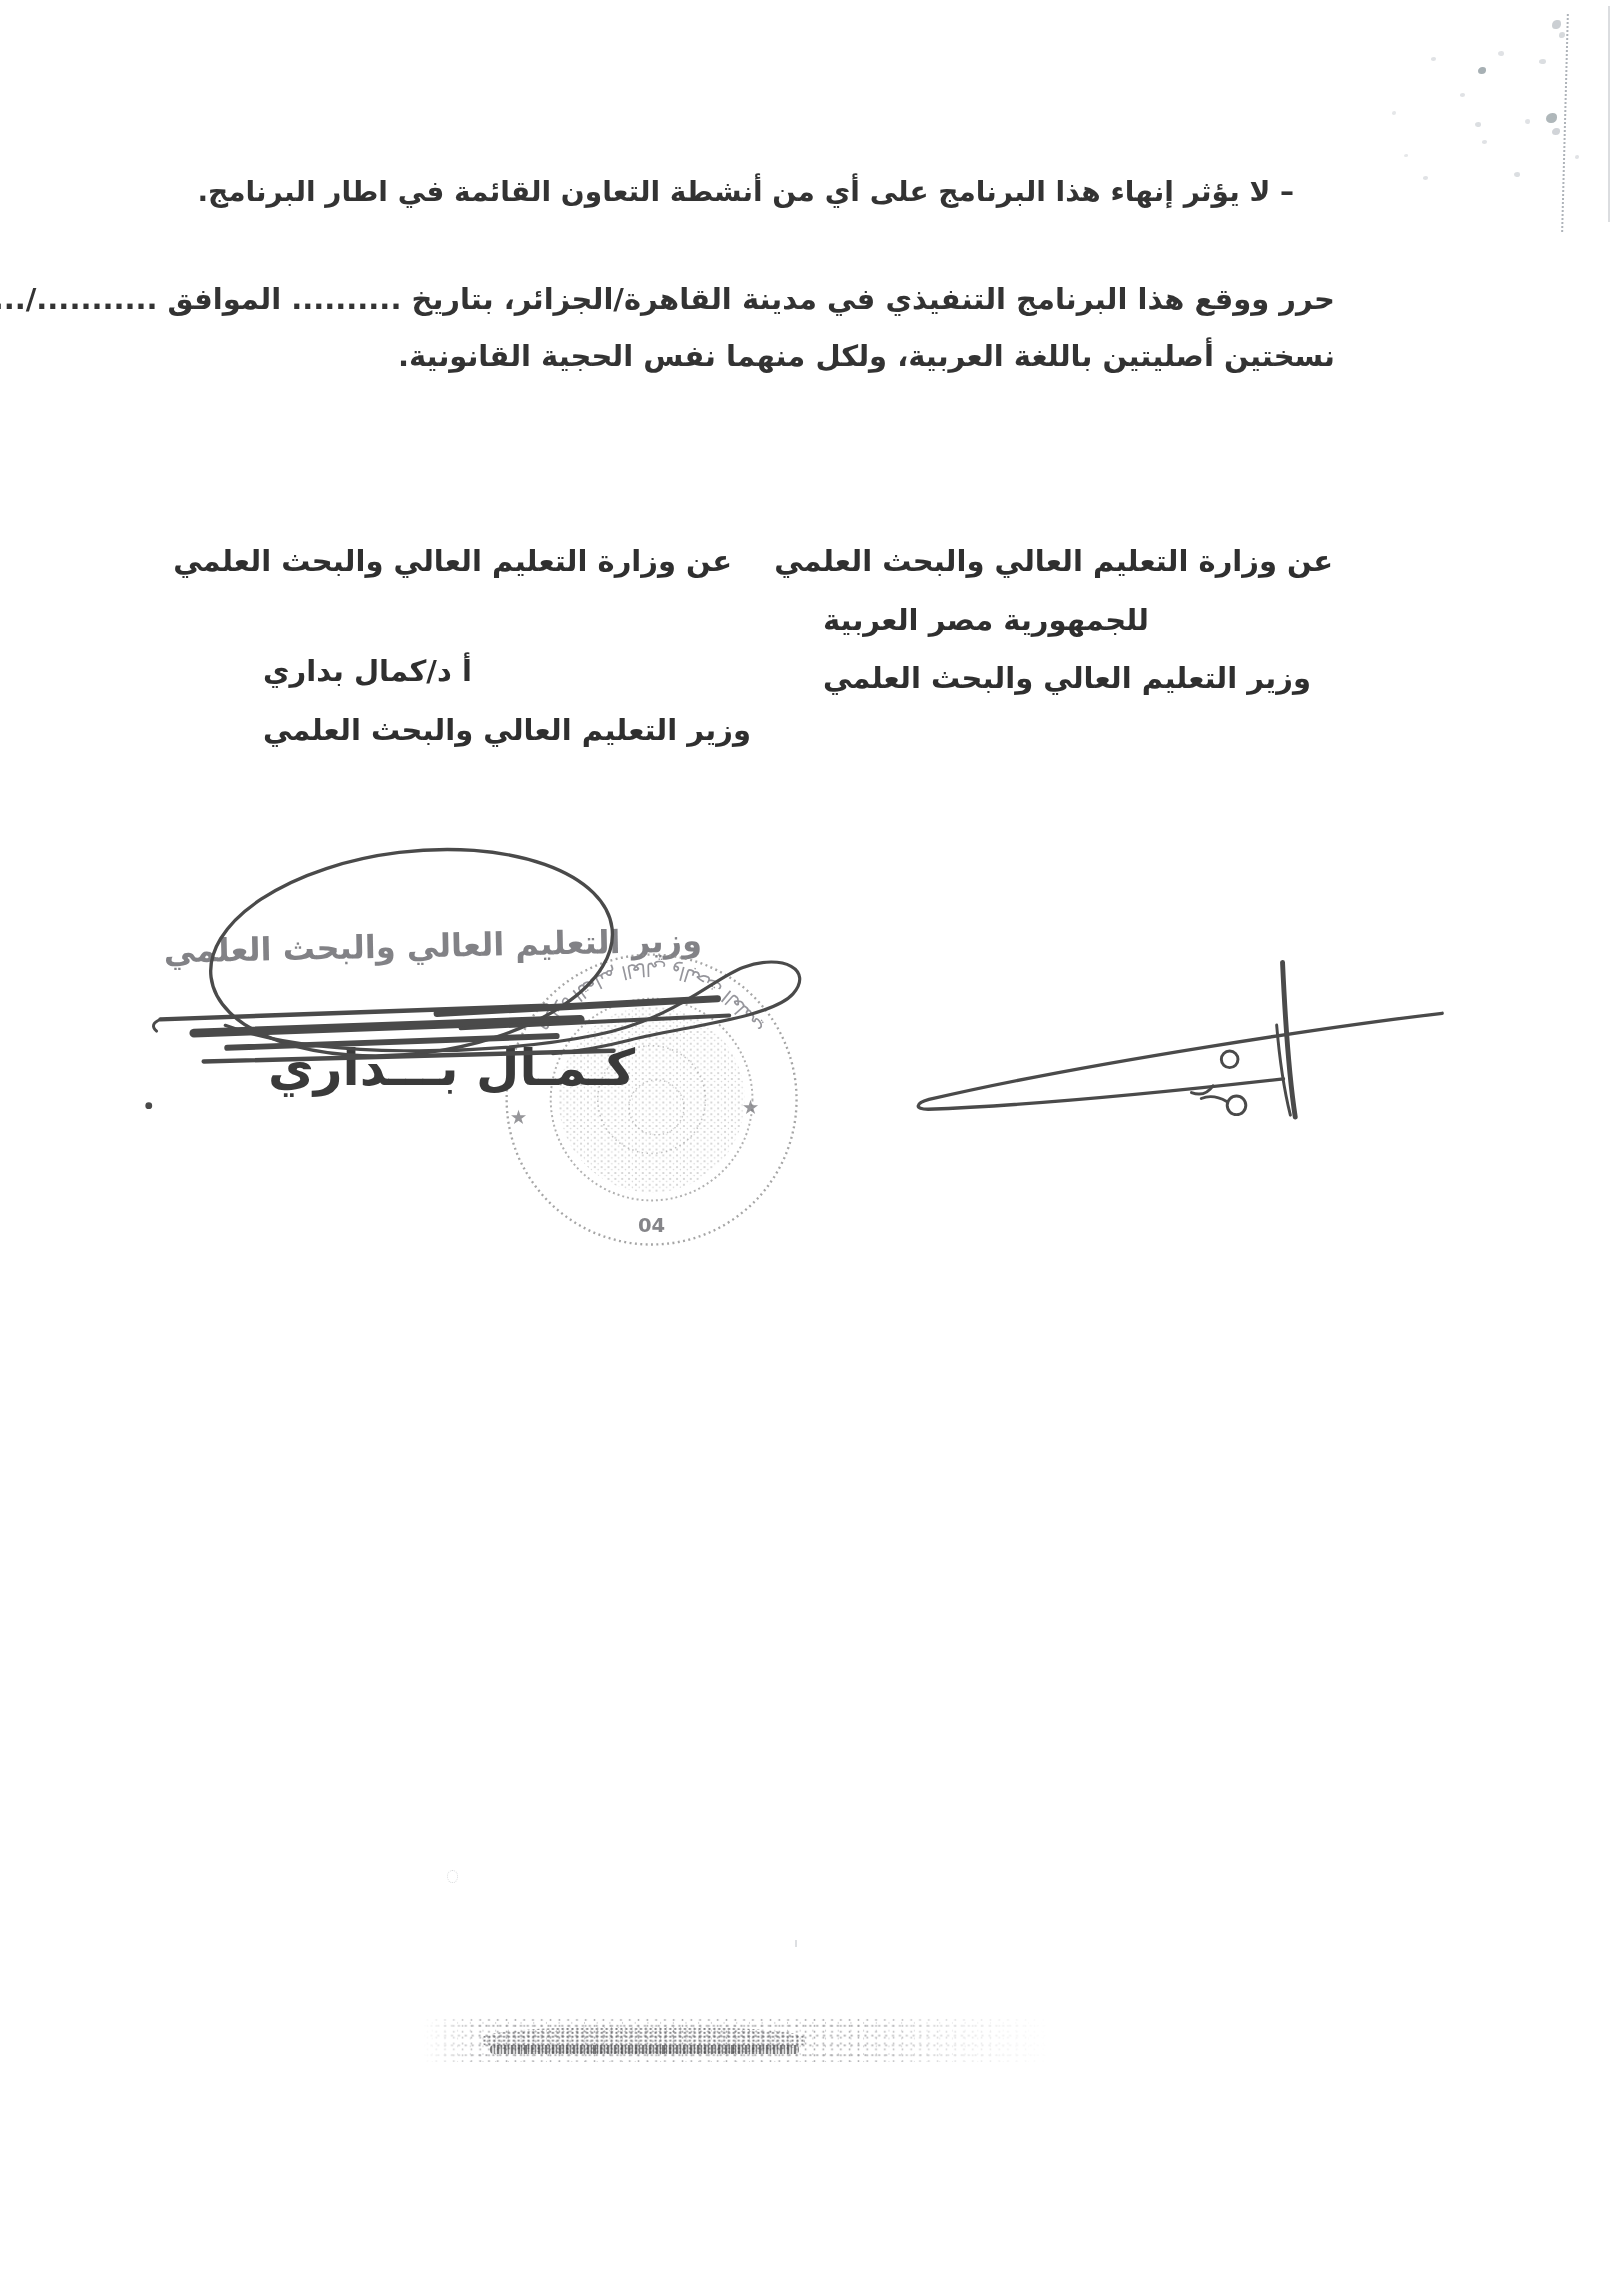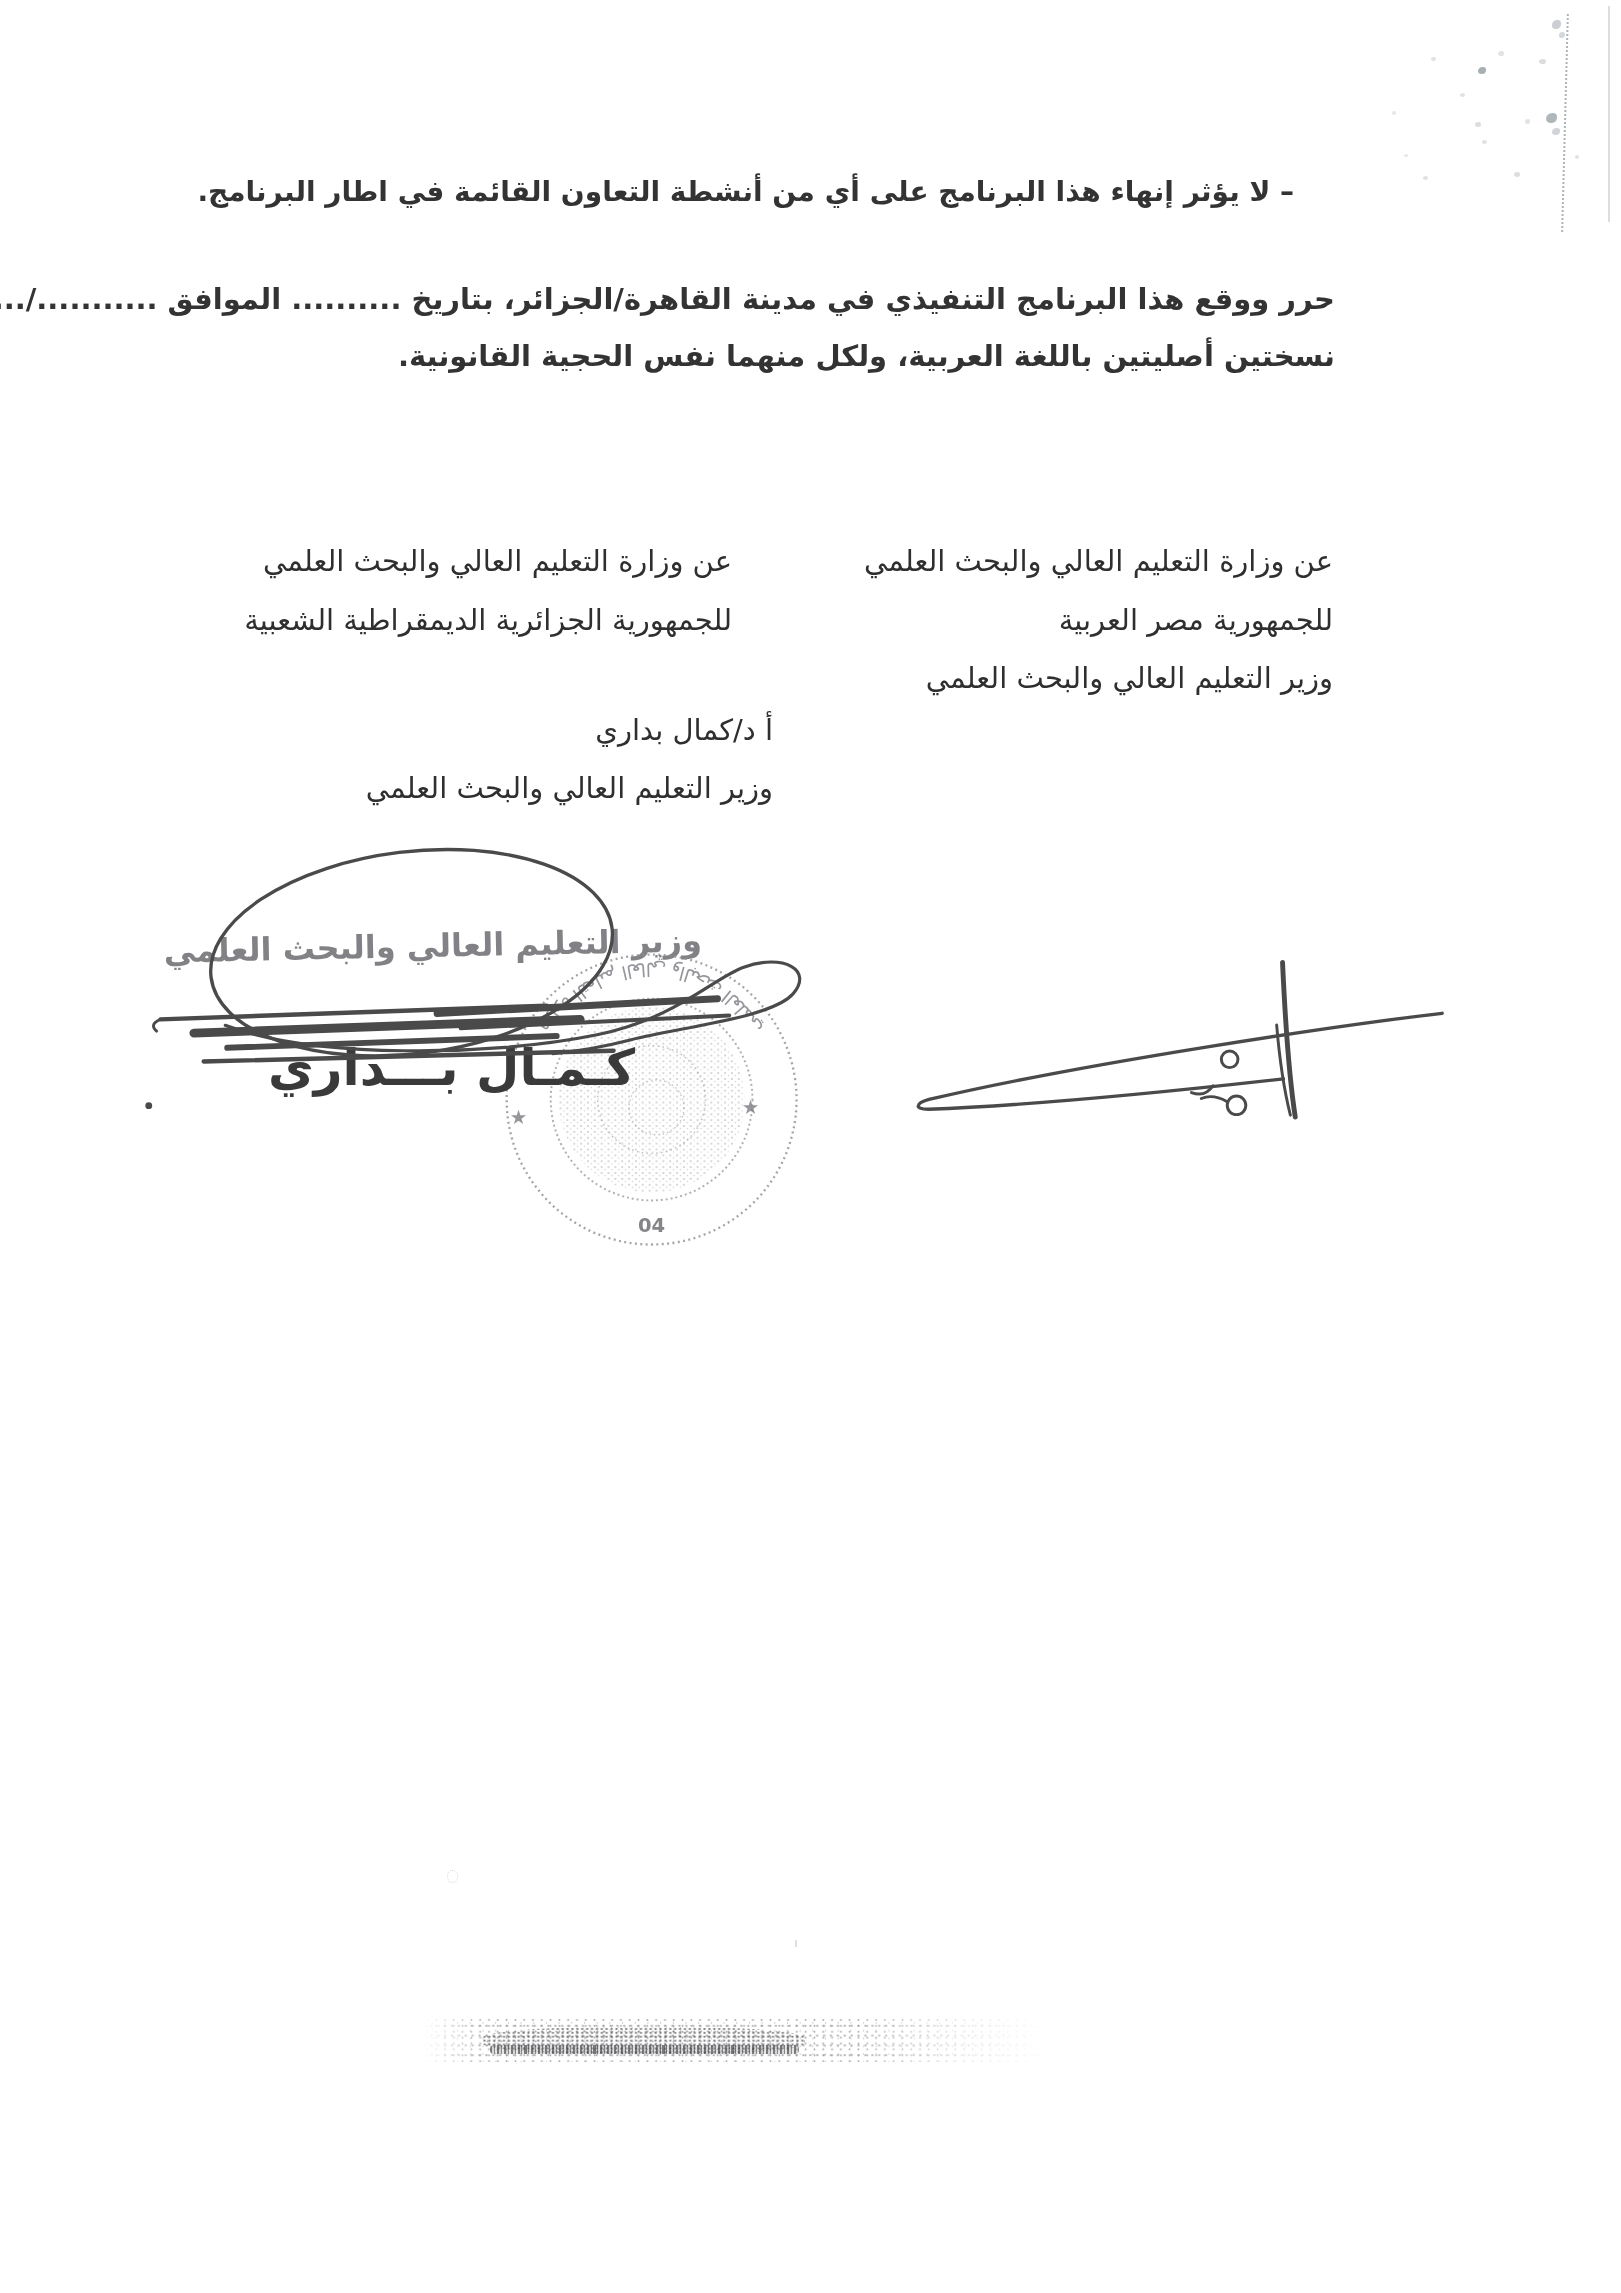--- a/index.html
+++ b/index.html
@@ -18,21 +18,21 @@
 
   
   .clause{top:169px;right:327px;font-size:28px;line-height:45px;}
 
   
   .closing{top:278px;right:286px;font-size:29px;text-align:right;}
   .closing .l1{line-height:43px;}
   .closing .l2{line-height:43px;margin-top:13.7px;}
 
   
-  .sig-col{position:absolute;top:541px;width:510px;text-align:right;font-size:29px;font-weight:400;z-index:1;}
+  .sig-col{position:absolute;top:541px;width:510px;text-align:left;font-size:29px;font-weight:700;z-index:1;}
   .sig-col>div{white-space:nowrap;}
   .sig-col .party{line-height:41px;}
   .sig-col .country{line-height:41px;margin-top:17.6px;}
   .sig-col .name{line-height:41px;margin-top:69px;}
   .sig-col .title{line-height:41px;margin-top:17.6px;}
   .col-egypt{left:823px;}
   .col-algeria{left:222px;}
   .col-algeria .name,.col-algeria .title{position:relative;right:-41px;}
 
   
@@ -101,21 +101,20 @@
   </div>
 
   <div class="sig-col col-egypt">
     <div class="party">عن وزارة التعليم العالي والبحث العلمي</div>
     <div class="country">للجمهورية مصر العربية</div>
     <div class="title">وزير التعليم العالي والبحث العلمي</div>
   </div>
 
   <div class="sig-col col-algeria">
     <div class="party">عن وزارة التعليم العالي والبحث العلمي</div>
-    <div class="country">للجمهورية الجزائرية الديمقراطية الشعبية</div>
     <div class="name">أ د/كمال بداري</div>
     <div class="title">وزير التعليم العالي والبحث العلمي</div>
   </div>
 
   <div class="stamp-line">وزير التعليم العالي والبحث العلمي</div>
 
   <svg class="seal-svg" width="333" height="333" viewBox="0 0 340 340">
     <defs>
       <pattern id="sealdots" width="7" height="6" patternUnits="userSpaceOnUse">
         <circle cx="2" cy="2" r="1.1" fill="#8a8a8a"></circle>

